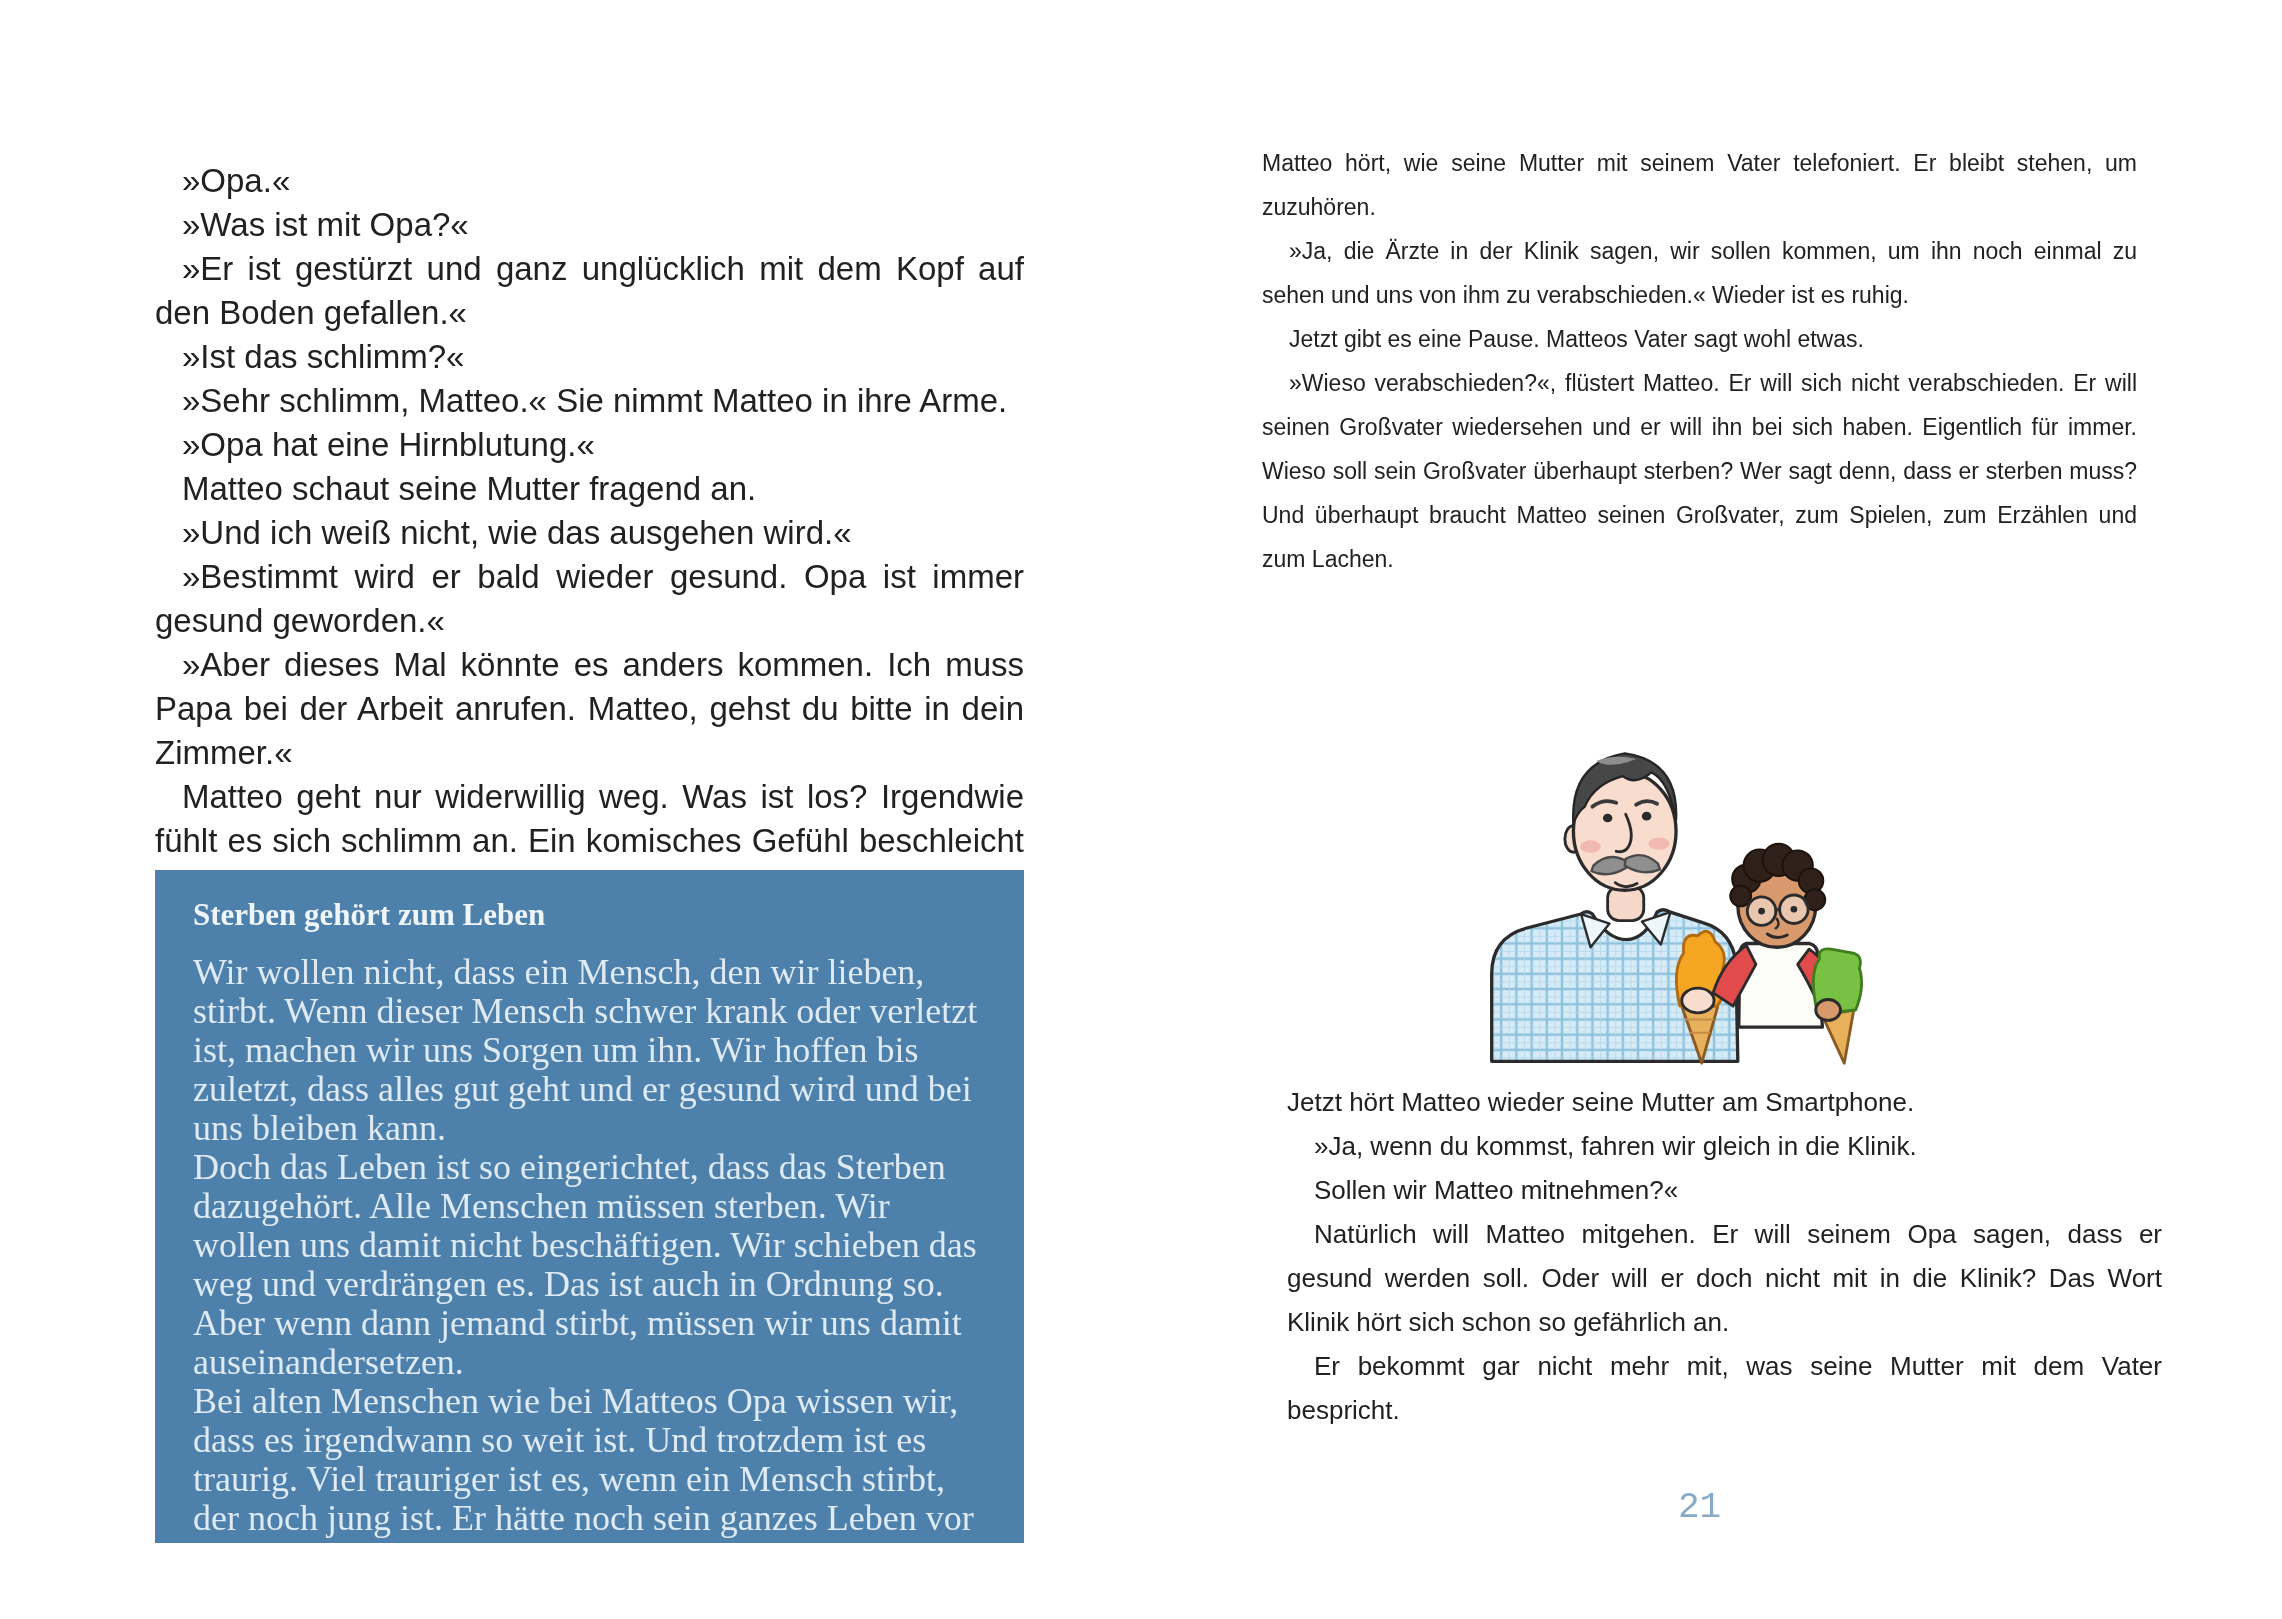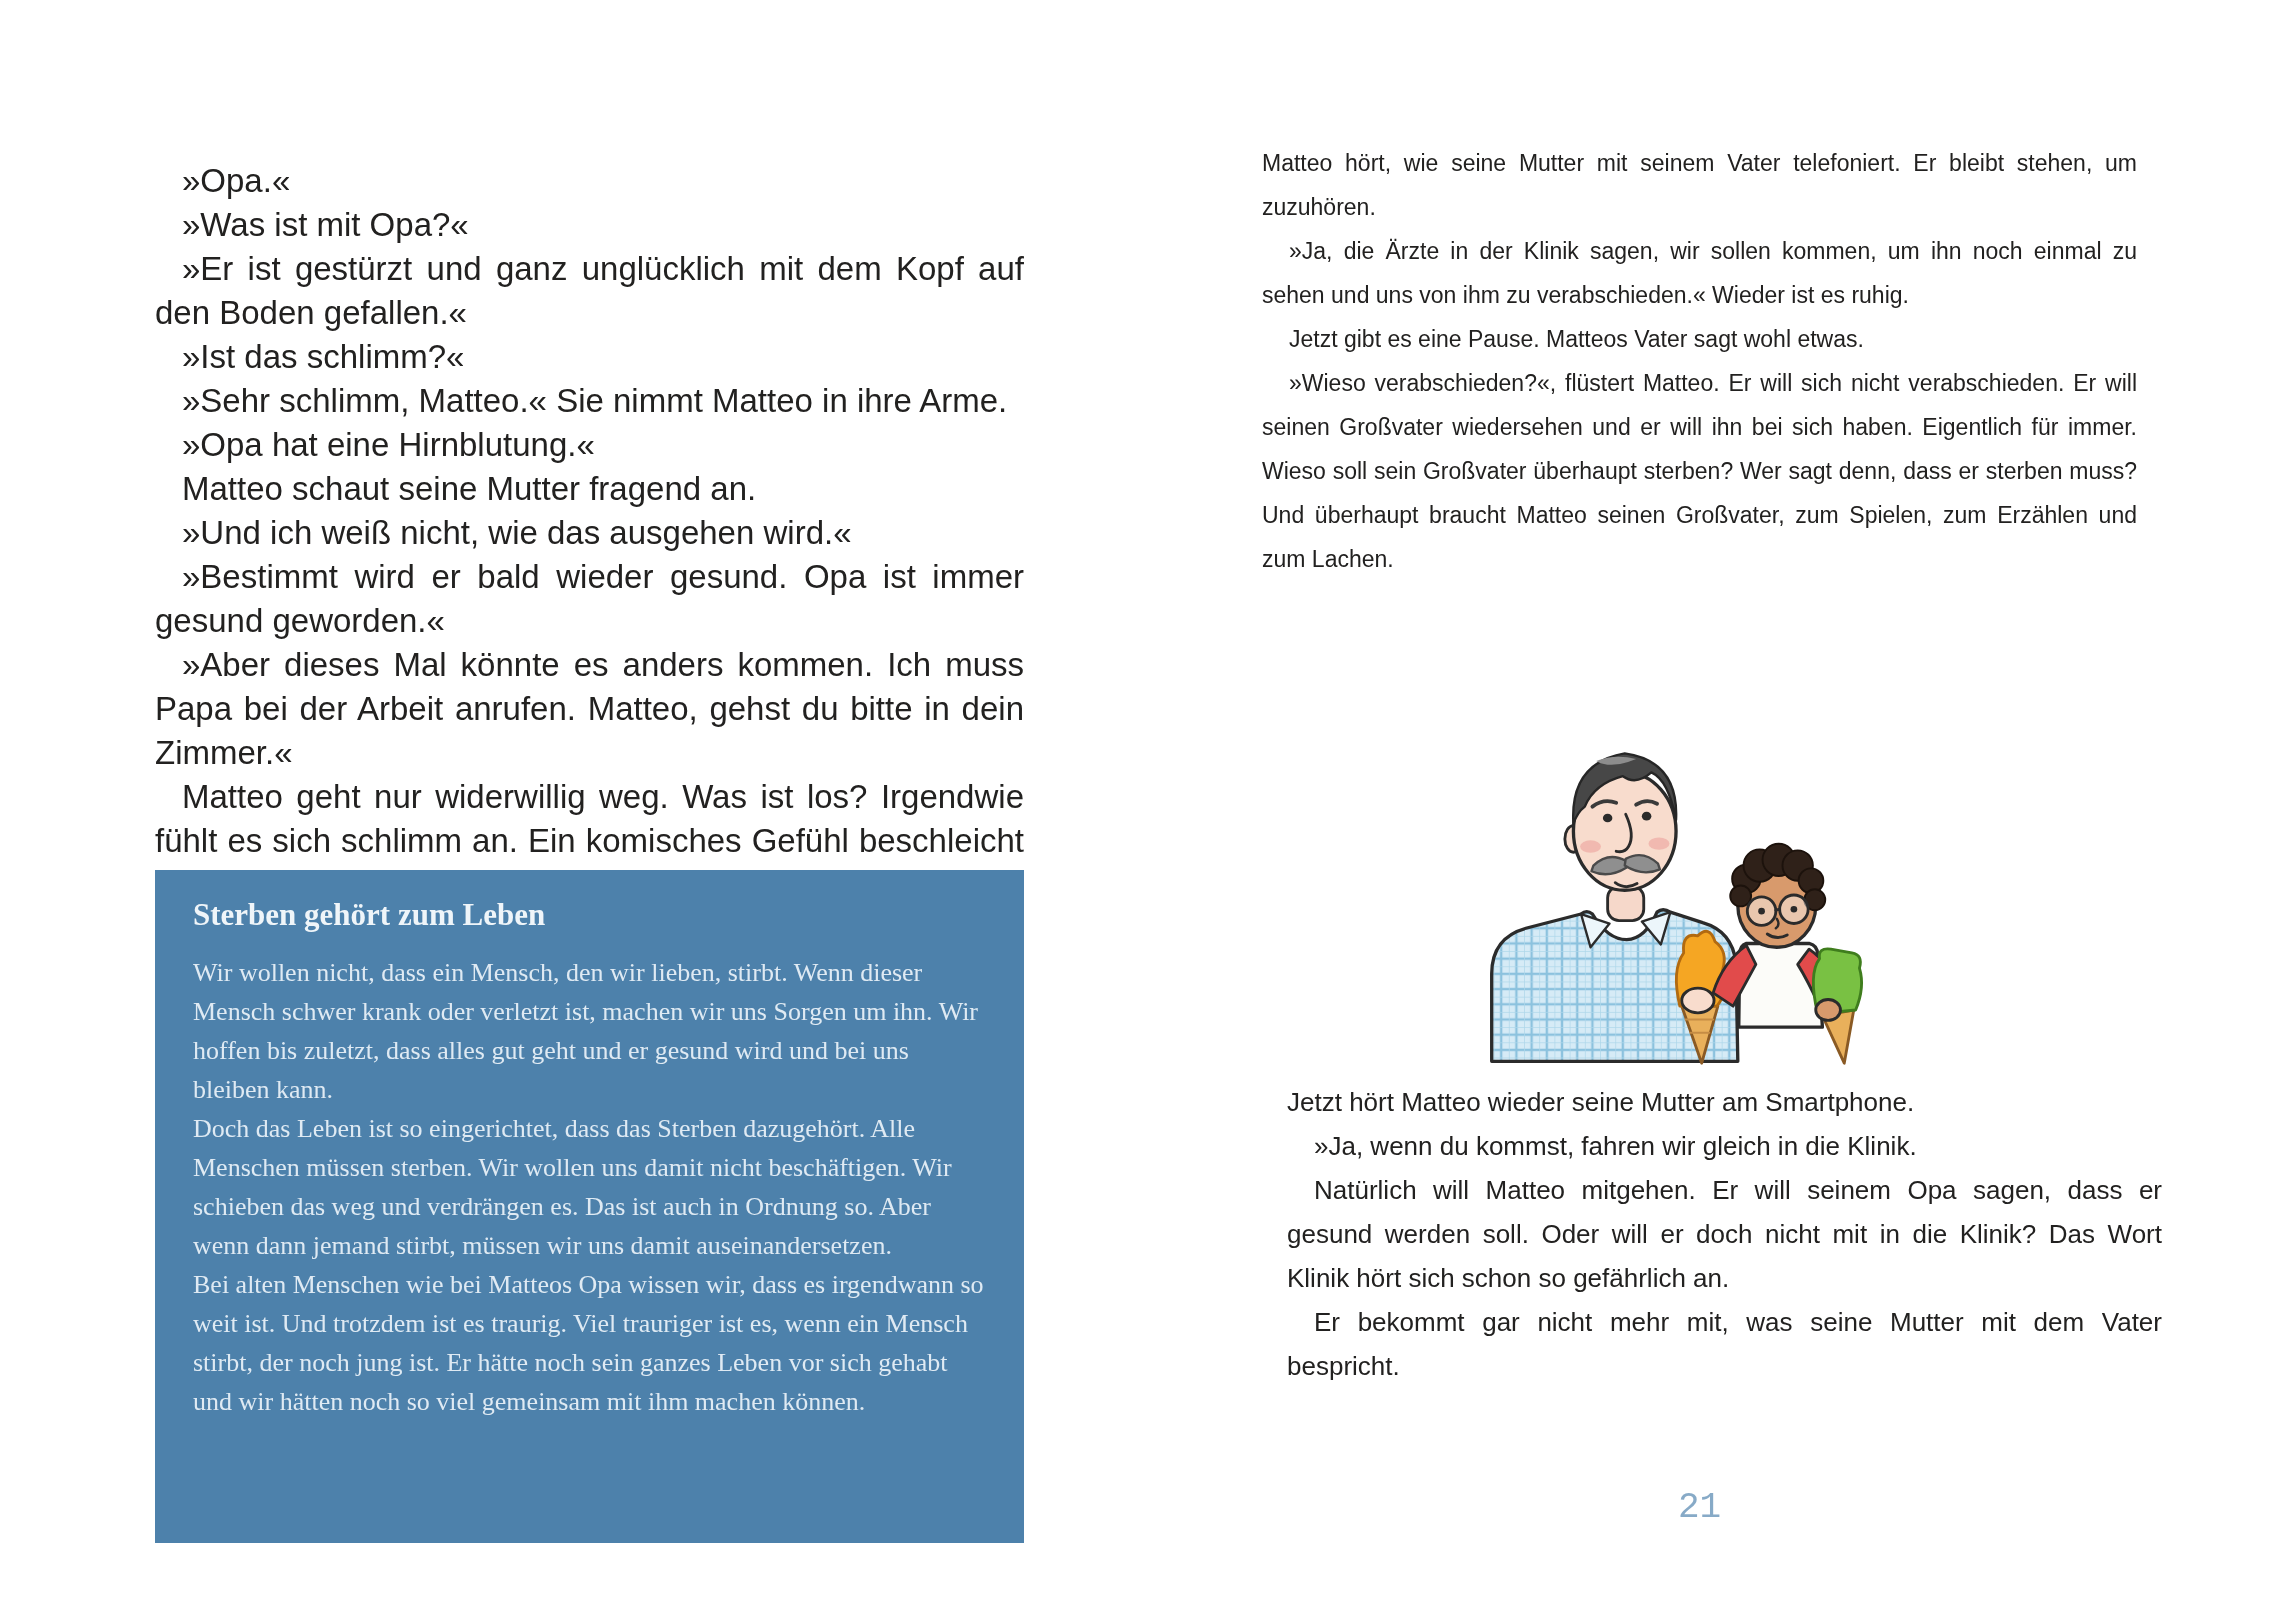--- a/index.html
+++ b/index.html
@@ -35,21 +35,21 @@
     background:#4d81ab;box-sizing:border-box;
     padding:26px 38px 27px 38px;overflow:hidden;
   }
   .infobox h2{
     font-family:"Liberation Serif",serif;
     font-size:31px;line-height:38px;font-weight:bold;
     color:#eff5f9;margin:0 0 19px 0;
   }
   .infobox p{
     font-family:"Liberation Serif",serif;
-    font-size:26px;line-height:39px;
+    font-size:36px;line-height:39px;
     color:#dfeaf3;margin:0;text-align:left;
   }
   
   .illustration{
     position:absolute;left:1463px;top:723px;width:409px;height:344px;
   }
   .illustration svg{display:block;width:100%;height:100%;}
   
   .pageno{
     position:absolute;left:1262px;top:1487px;width:875px;
@@ -168,18 +168,19 @@
       <ellipse cx="452" cy="336" rx="4" ry="6" fill="#c9dfec"></ellipse>
       <ellipse cx="466" cy="350" rx="3.5" ry="5" fill="#c9dfec"></ellipse>
       <ellipse cx="488" cy="352" rx="3" ry="4.5" fill="#c9dfec"></ellipse>
     </g>
   </svg>
 </div>
 
 <div class="story right-story-bottom">
   <p>Jetzt hört Matteo wieder seine Mutter am Smartphone.</p>
   <p class="ind">»Ja, wenn du kommst, fahren wir gleich in die Klinik.</p>
+  <p class="ind">Sollen wir Matteo mitnehmen?«</p>
   <p class="ind">Natürlich will Matteo mitgehen. Er will seinem Opa sagen, dass er gesund werden soll. Oder will er doch nicht mit in die Klinik? Das Wort Klinik hört sich schon so gefährlich an.</p>
   <p class="ind">Er bekommt gar nicht mehr mit, was seine Mutter mit dem Vater bespricht.</p>
 </div>
 
 <div class="pageno">21</div>
 
 
 </body></html>

